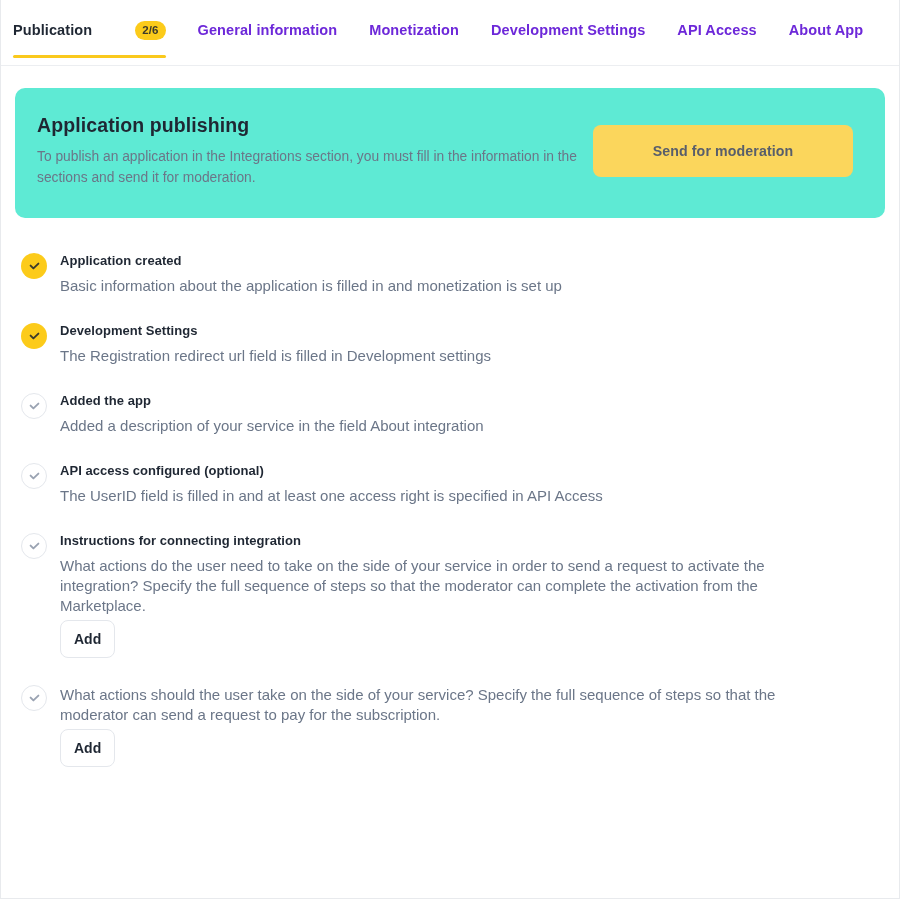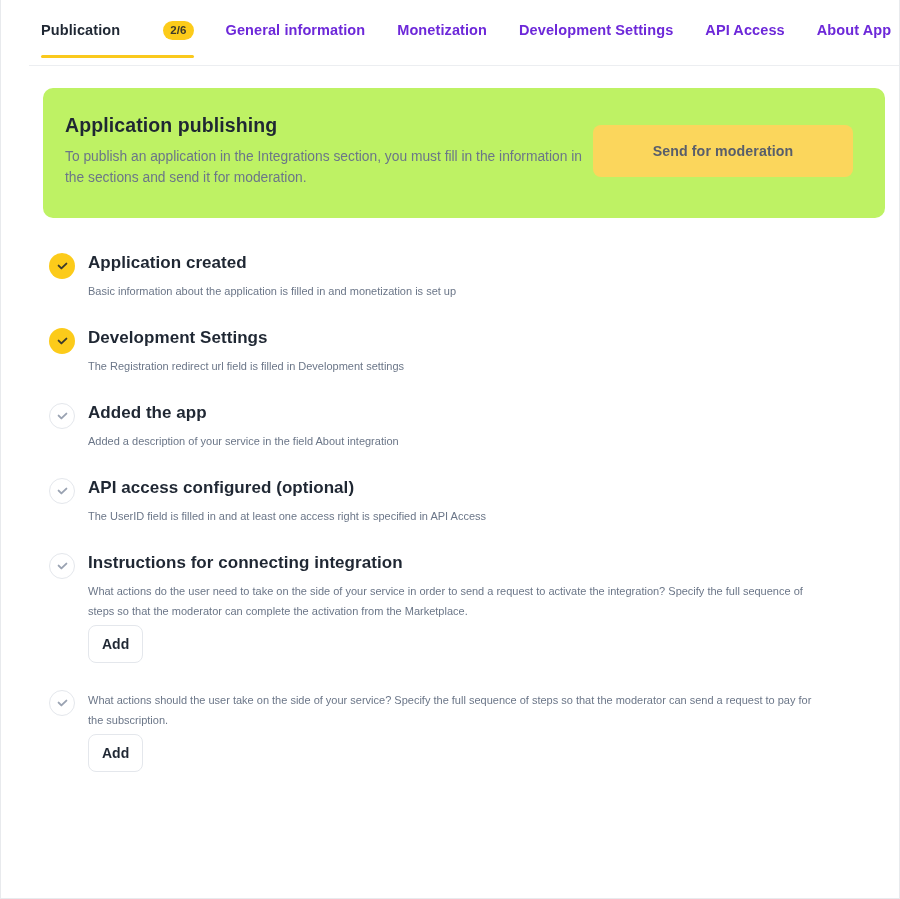--- a/index.html
+++ b/index.html
@@ -13,21 +13,20 @@
   }
 
   .page {
     position: relative;
     width: 900px;
     height: 899px;
     background: #ffffff;
     border: 1px solid #e8eaed;
     border-top: none;
     overflow: hidden;
-    padding-left: 28px;
   }
 
   
   .tabbar {
     position: relative;
     display: flex;
     align-items: flex-start;
     height: 66px;
     padding: 0 0 0 12px;
     border-bottom: 1px solid #eceef1;
@@ -84,21 +83,21 @@
     margin-left: 35px;
   }
 
   
   .banner {
     display: flex;
     align-items: center;
     justify-content: space-between;
     margin: 22px 14px 0 14px;
     padding: 26px 32px 30px 22px;
-    background: #bef264;
+    background: #5eead4;
     border-radius: 10px;
   }
 
   .banner-text { max-width: 600px; }
 
   .banner-title {
     font-size: 19.5px;
     font-weight: bold;
     color: #1f2733;
     letter-spacing: 0.1px;
@@ -154,29 +153,29 @@
   .check-circle.done { background: #fccb1a; }
   .check-circle.todo { background: #ffffff; border: 1px solid #e4e7ec; }
 
   .check-circle svg { display: block; }
   .check-circle.done svg { stroke: #3b3a2c; }
   .check-circle.todo svg { stroke: #9aa3b2; }
 
   .check-body { padding-top: 1px; }
 
   .check-title {
-    font-size: 17px;
+    font-size: 13px;
     font-weight: bold;
     color: #1f2733;
     margin-bottom: 8px;
     letter-spacing: 0.05px;
   }
 
   .check-desc {
-    font-size: 11px;
+    font-size: 15px;
     line-height: 20px;
     color: #6b7688;
     max-width: 730px;
   }
 
   .btn-add {
     margin-top: 4px;
     min-width: 46px;
     height: 38px;
     padding: 0 13px;

